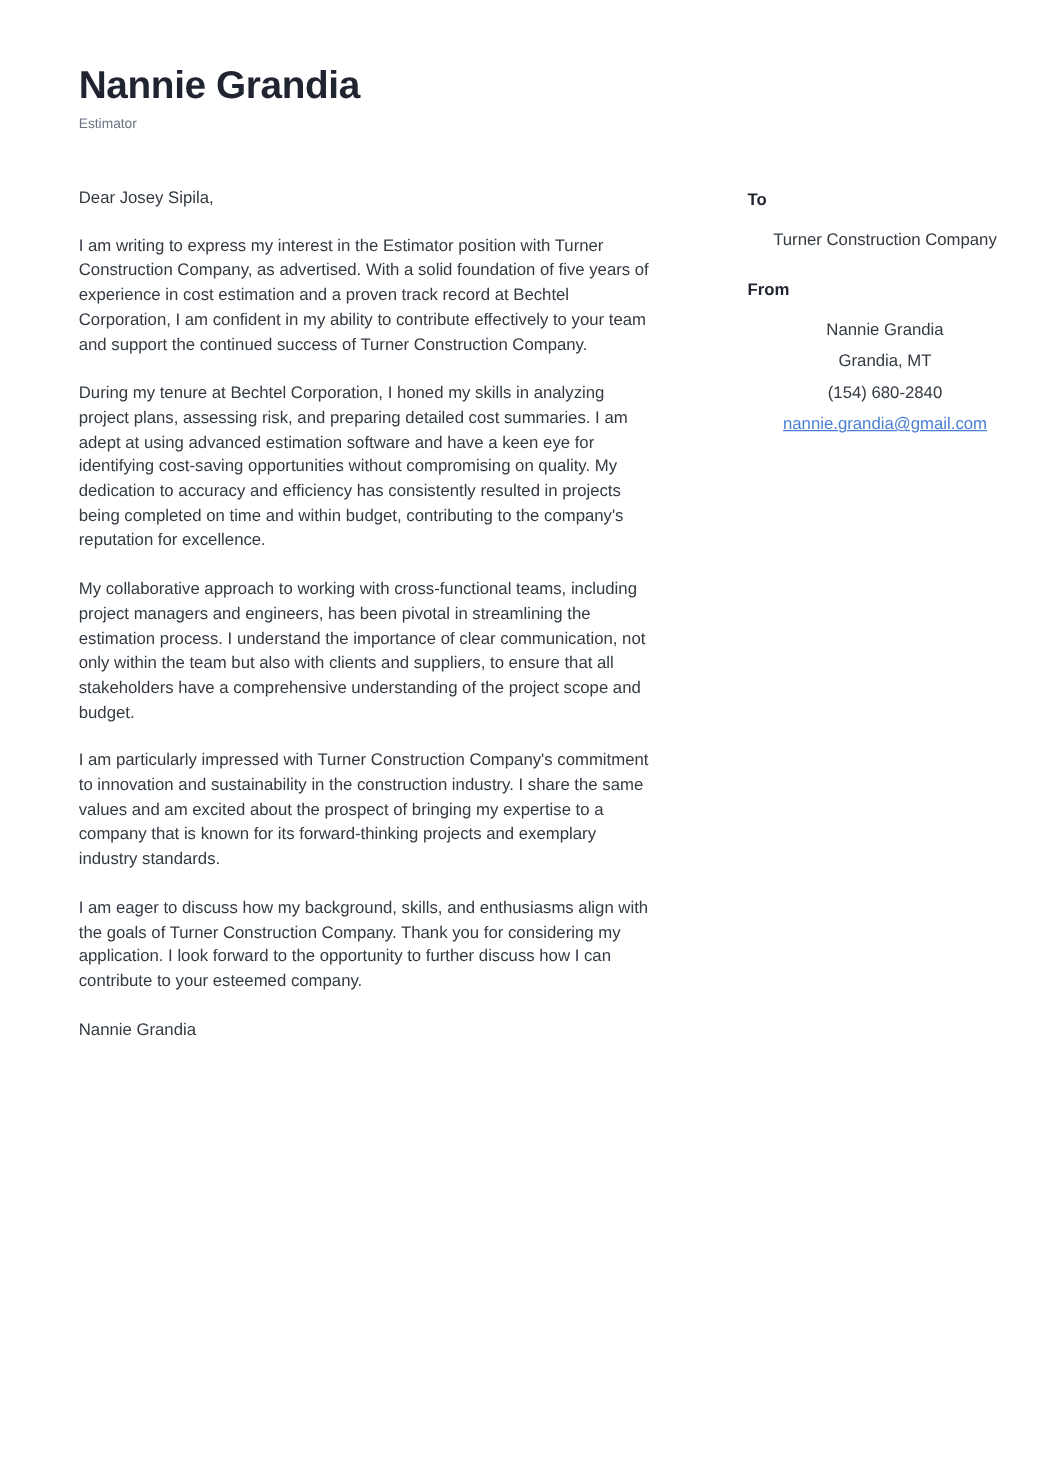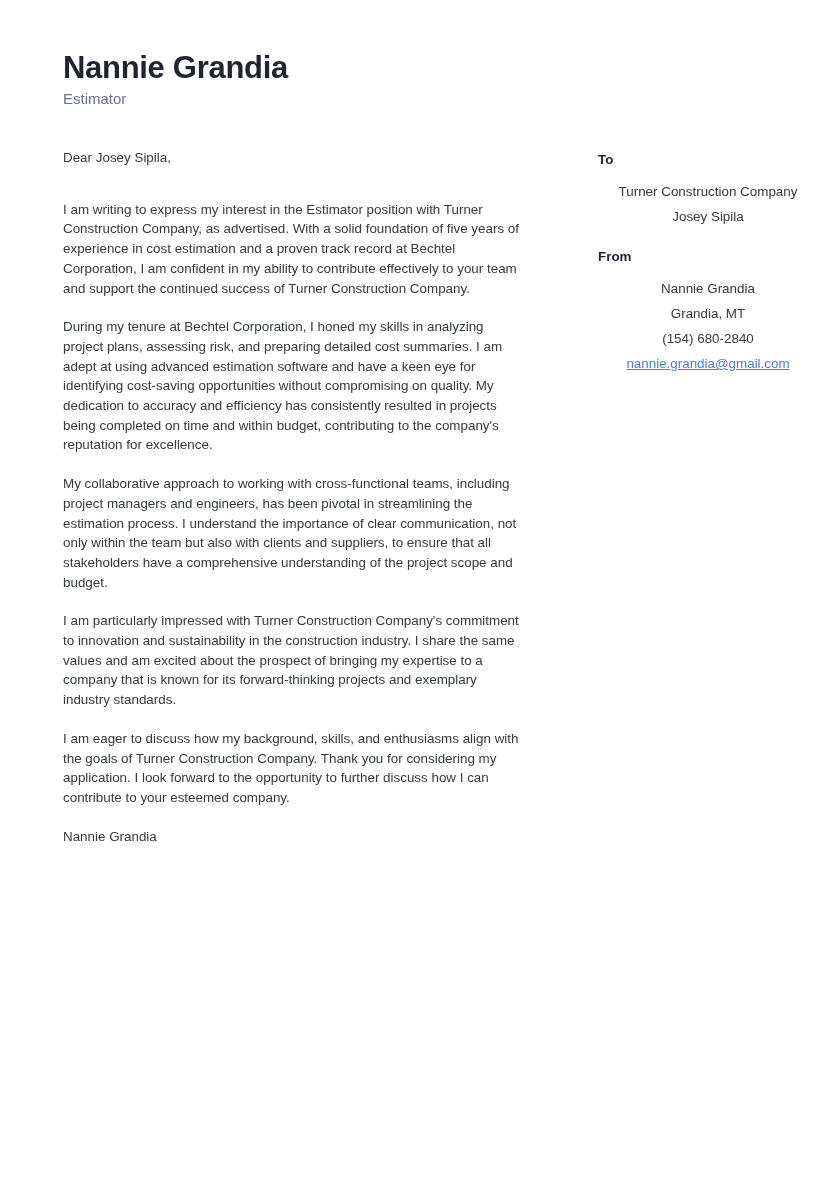--- a/index.html
+++ b/index.html
@@ -32,21 +32,21 @@
   .applicant-name {
     font-size: 31px;
     font-weight: bold;
     line-height: 36px;
     color: #1f2430;
     letter-spacing: -0.3px;
     margin: 0;
   }
 
   .applicant-title {
-    font-size: 15px;
+    font-size: 11px;
     font-weight: normal;
     line-height: 16px;
     color: #6b7280;
     margin: 5px 0 0 0;
   }
 
   
   .letter-body {
     position: absolute;
     left: 63px;
@@ -59,21 +59,21 @@
   .closing-phrase,
   .signature-name {
     font-size: 13.4px;
     line-height: 19.7px;
     color: #333a42;
     margin: 0 0 19px 0;
     text-align: left;
   }
 
   .letter-paragraph { margin-bottom: 19px; }
-  .salutation { margin-bottom: 32px; }
+  .salutation { margin-bottom: 19px; }
   .closing-phrase { margin-bottom: 19px; }
   .signature-name { margin-bottom: 0; }
 
   
   .sidebar {
     position: absolute;
     left: 598px;
     top: 150px;
     width: 220px;
   }
@@ -132,21 +132,20 @@
 
 
     <p class="signature-name">Nannie Grandia</p>
   </div>
 
   <div class="sidebar">
 
     <div class="sidebar-block">
       <p class="sidebar-heading">To</p>
       <p class="sidebar-line">Turner Construction Company</p>
-      <p class="sidebar-line">Josey Sipila</p>
     </div>
 
     <div class="sidebar-block">
       <p class="sidebar-heading">From</p>
       <p class="sidebar-line">Nannie Grandia</p>
       <p class="sidebar-line">Grandia, MT</p>
       <p class="sidebar-line">(154) 680-2840</p>
       <p class="sidebar-line"><a class="sidebar-link" href="#">nannie.grandia@gmail.com</a></p>
     </div>
 

